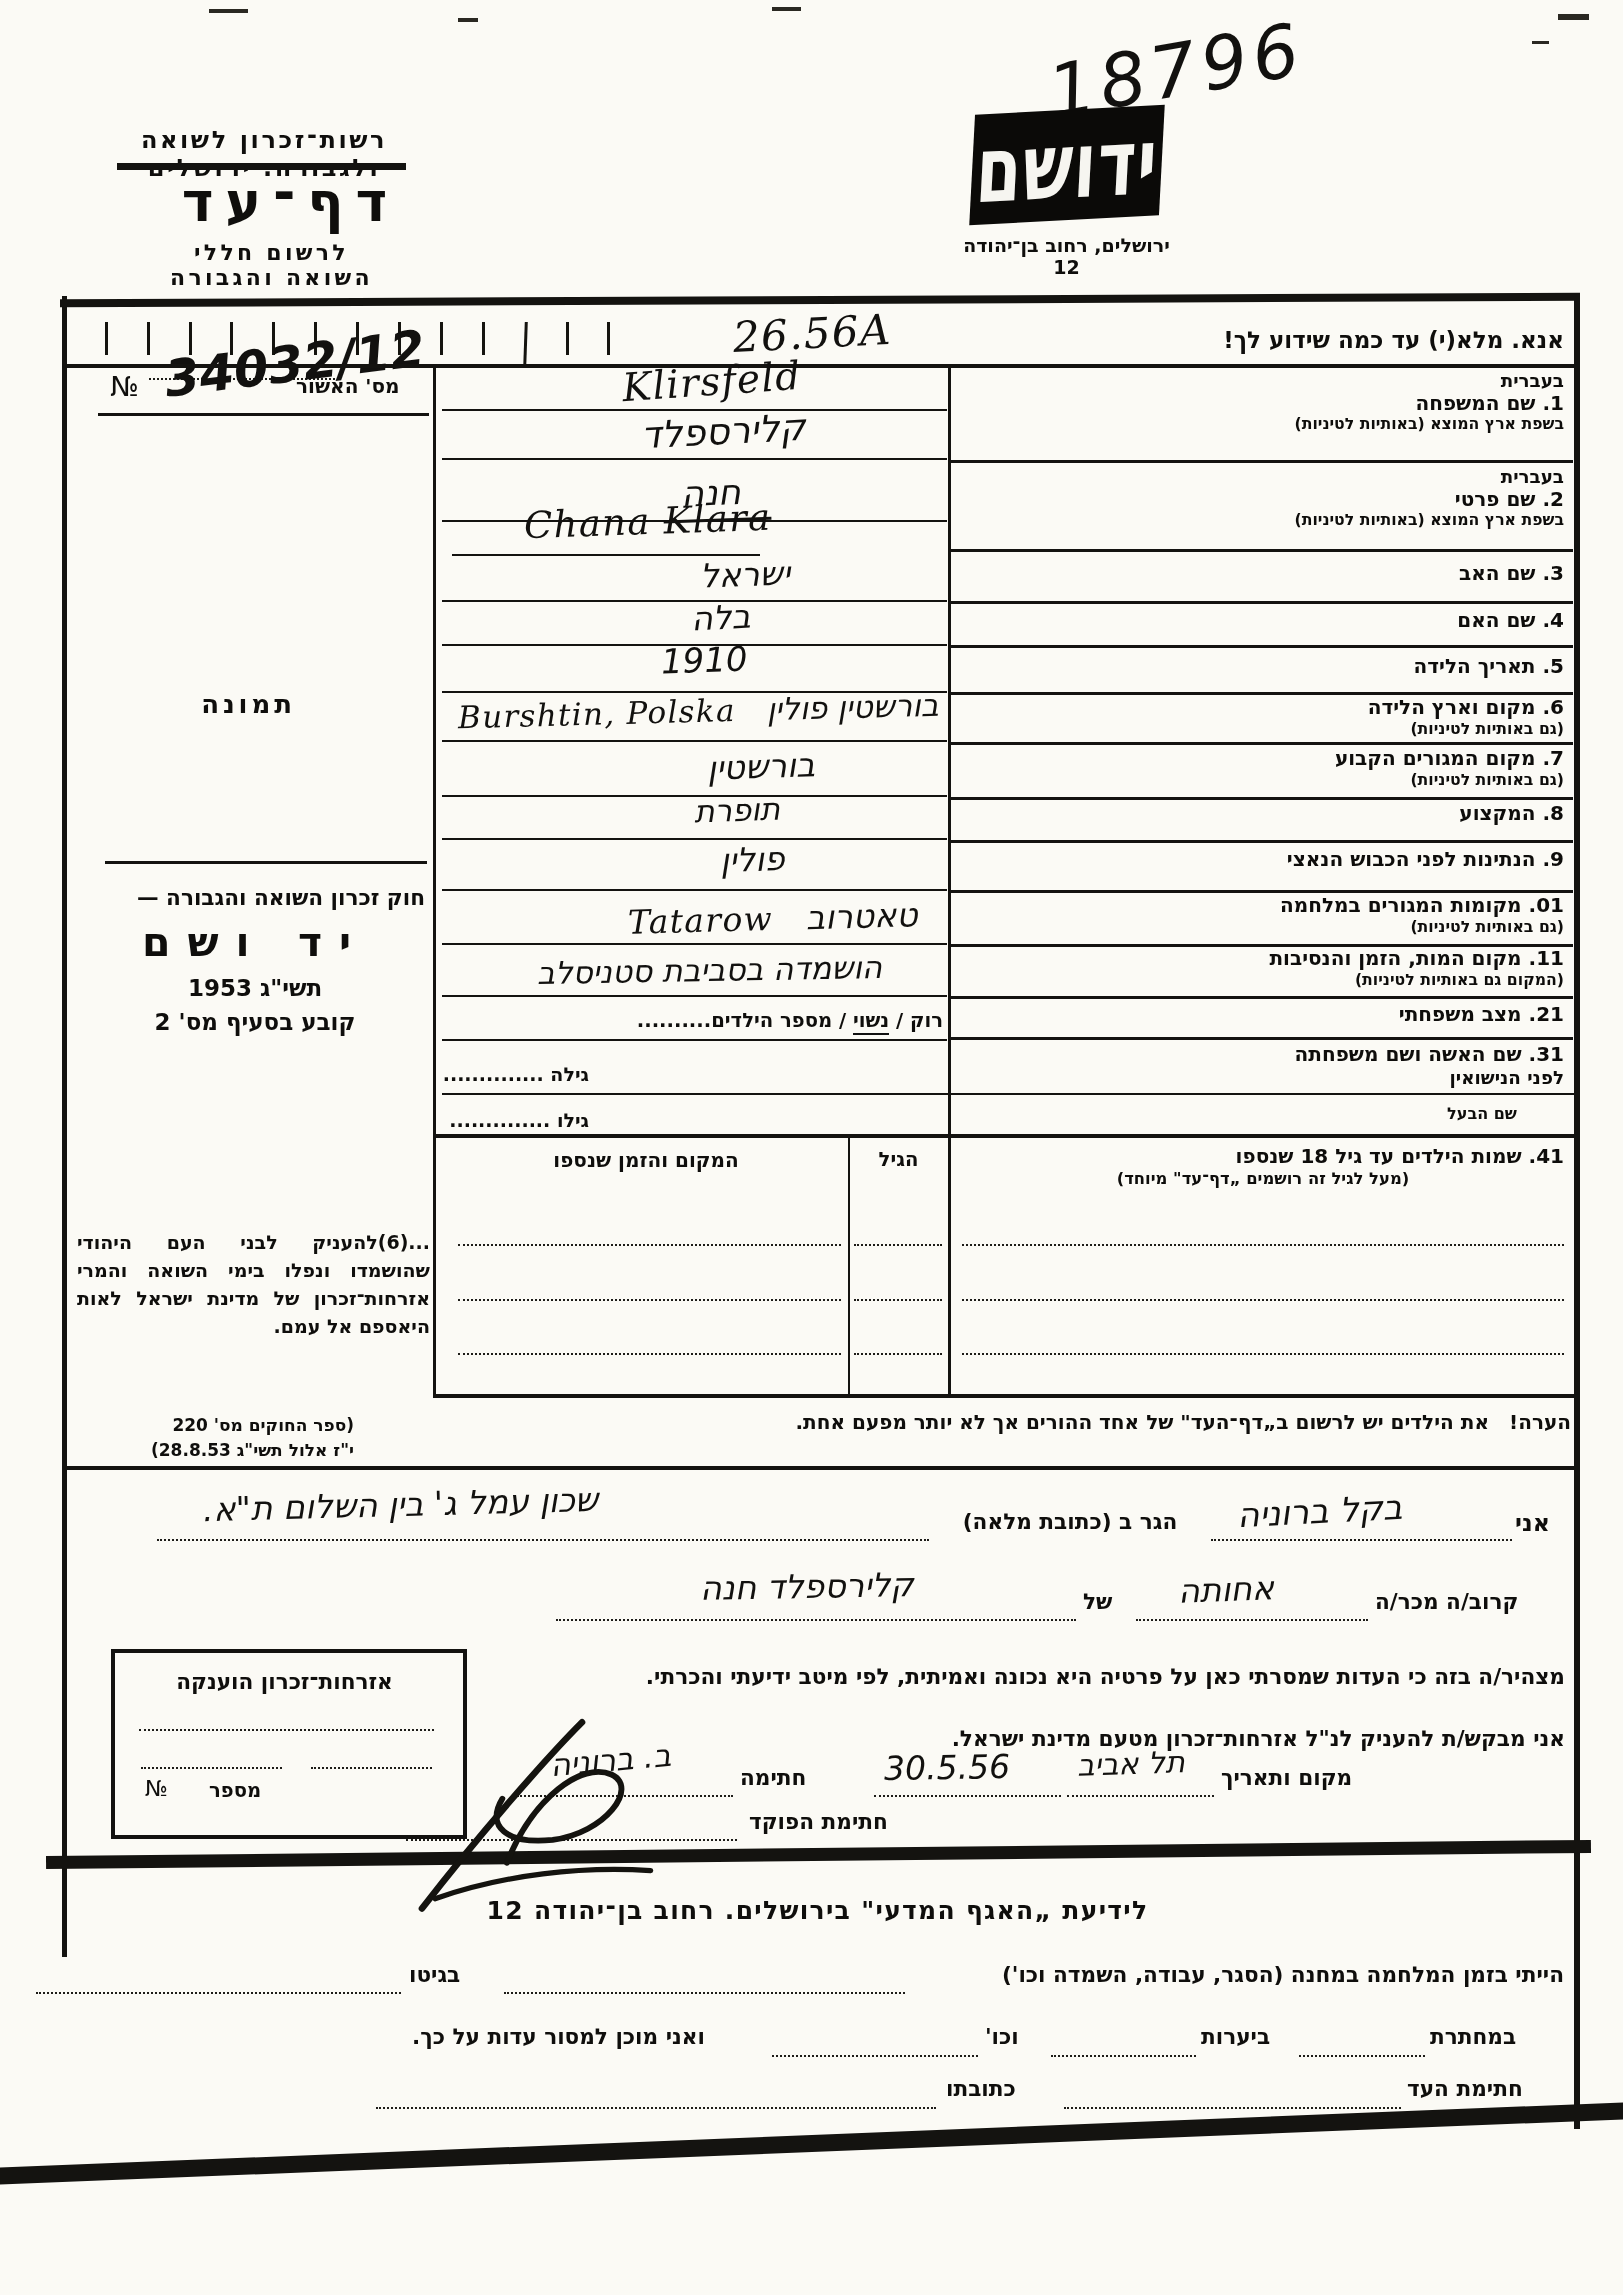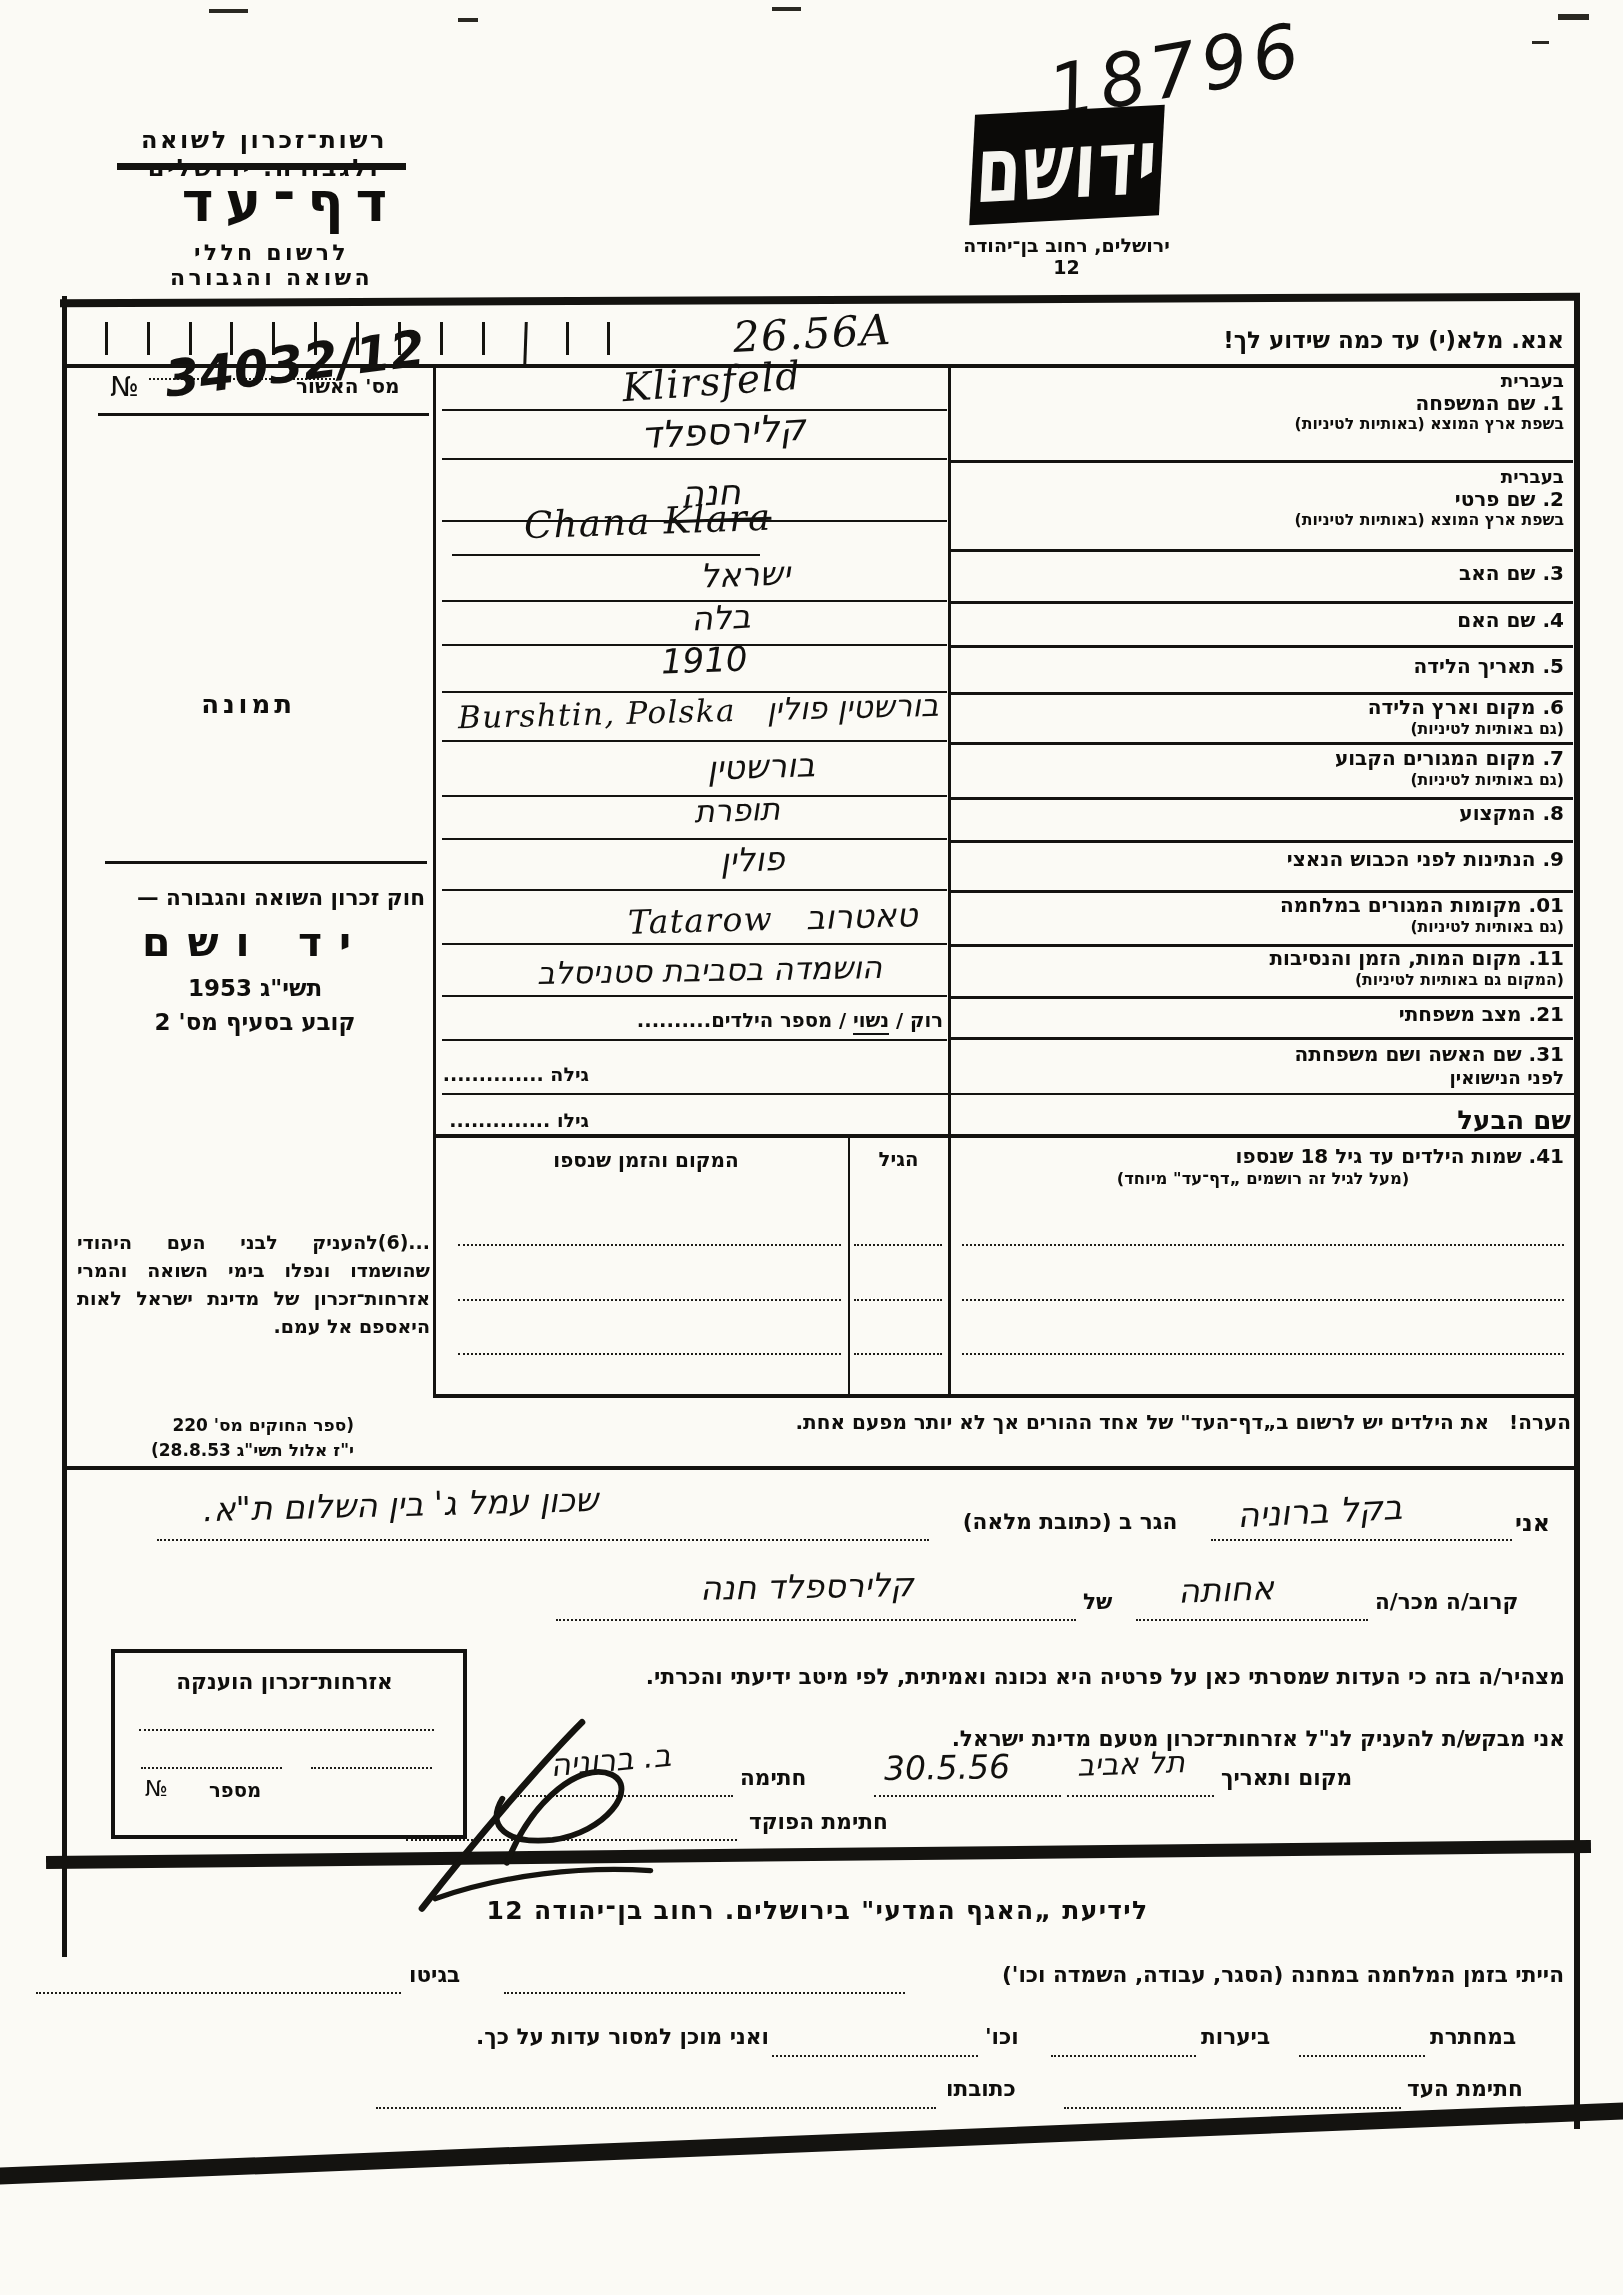--- a/index.html
+++ b/index.html
@@ -134,21 +134,21 @@
   </div>
   <div class="lbl" style="left:962px;top:947px;width:602px;">
     <div style="font-size:20px;"><span class="num">11.</span> <span>מקום המות, הזמן והנסיבות</span></div>
     <div class="note-s">(המקום גם באותיות לטיניות)</div>
   </div>
   <div class="lbl" style="left:962px;top:1003px;width:602px;font-size:20px;"><span class="num">12.</span> <span>מצב משפחתי</span></div>
   <div class="lbl" style="left:962px;top:1043px;width:602px;">
     <div style="font-size:20px;"><span class="num">13.</span> <span>שם האשה ושם משפחתה</span></div>
     <div style="font-size:18.3px;">לפני הנישואין</div>
   </div>
-  <div class="lbl" style="left:969px;top:1105px;width:602px;font-size:26px;">שם הבעל</div>
+  <div class="lbl" style="left:915px;top:1105px;width:602px;font-size:16px;">שם הבעל</div>
 
   <div class="line" style="left:442px;top:409px;width:505px;height:2px;"></div>
   <div class="line" style="left:442px;top:458px;width:505px;height:2px;"></div>
   <div class="line" style="left:442px;top:520px;width:505px;height:2px;"></div>
   <div class="line" style="left:452px;top:554px;width:308px;height:2px;"></div>
   <div class="line" style="left:442px;top:600px;width:505px;height:2px;"></div>
   <div class="line" style="left:442px;top:644px;width:505px;height:2px;"></div>
   <div class="line" style="left:442px;top:691px;width:505px;height:2px;"></div>
   <div class="line" style="left:442px;top:740px;width:505px;height:2px;"></div>
   <div class="line" style="left:442px;top:795px;width:505px;height:2px;"></div>
@@ -255,21 +255,21 @@
   <div class="dash" style="left:504px;top:1992px;width:401px;"></div>
   <div class="abs b" style="left:409px;top:1962px;font-size:21.6px;">בגיטו</div>
   <div class="dash" style="left:36px;top:1992px;width:365px;"></div>
 
   <div class="abs b" style="left:1430px;top:2024px;font-size:21.6px;">במחתרת</div>
   <div class="dash" style="left:1299px;top:2055px;width:126px;"></div>
   <div class="abs b" style="left:1201px;top:2024px;font-size:21.6px;">ביערות</div>
   <div class="dash" style="left:1051px;top:2055px;width:145px;"></div>
   <div class="abs b" style="left:985px;top:2024px;font-size:21.6px;">וכו'</div>
   <div class="dash" style="left:772px;top:2055px;width:206px;"></div>
-  <div class="abs b" style="left:412px;top:2024px;width:357px;font-size:21.6px;text-align:right;">ואני מוכן למסור עדות על כך.</div>
+  <div class="abs b" style="left:412px;top:2024px;width:357px;font-size:21.6px;text-align:left;">ואני מוכן למסור עדות על כך.</div>
 
   <div class="abs b" style="left:1407px;top:2076px;font-size:21.6px;">חתימת העד</div>
   <div class="dash" style="left:1064px;top:2107px;width:337px;"></div>
   <div class="abs b" style="left:946px;top:2076px;font-size:21.6px;">כתובתו</div>
   <div class="dash" style="left:376px;top:2107px;width:560px;"></div>
 
   <div class="line" style="left:-13px;top:2135px;width:1649px;height:17px;transform:rotate(-2.3deg);"></div>
 
 </div>
 

